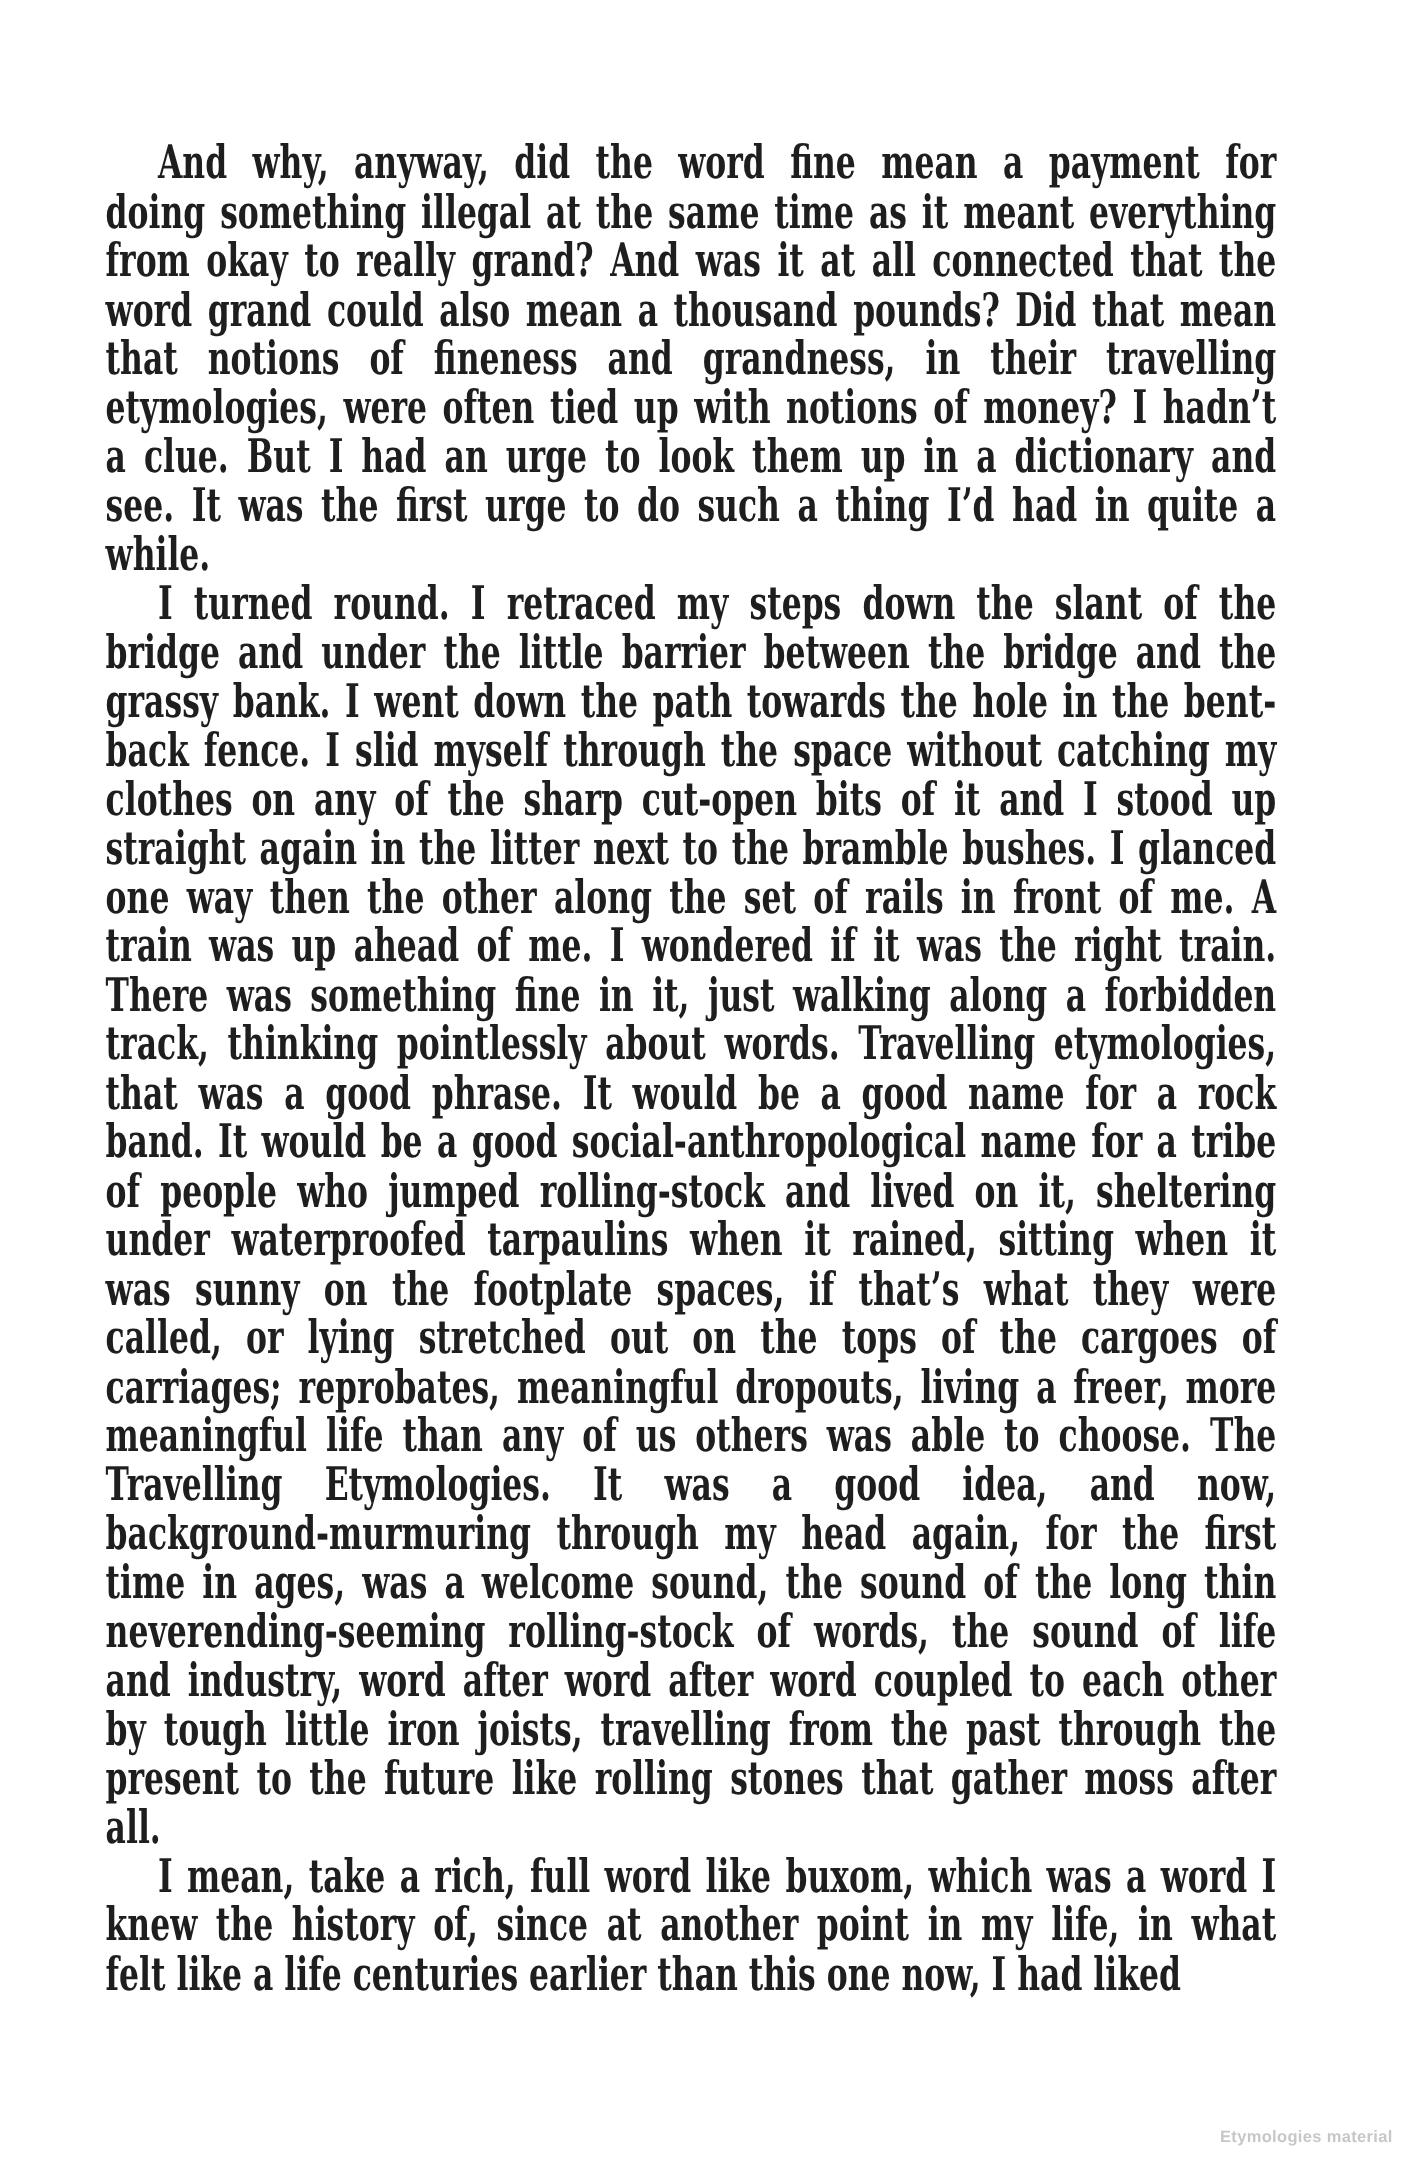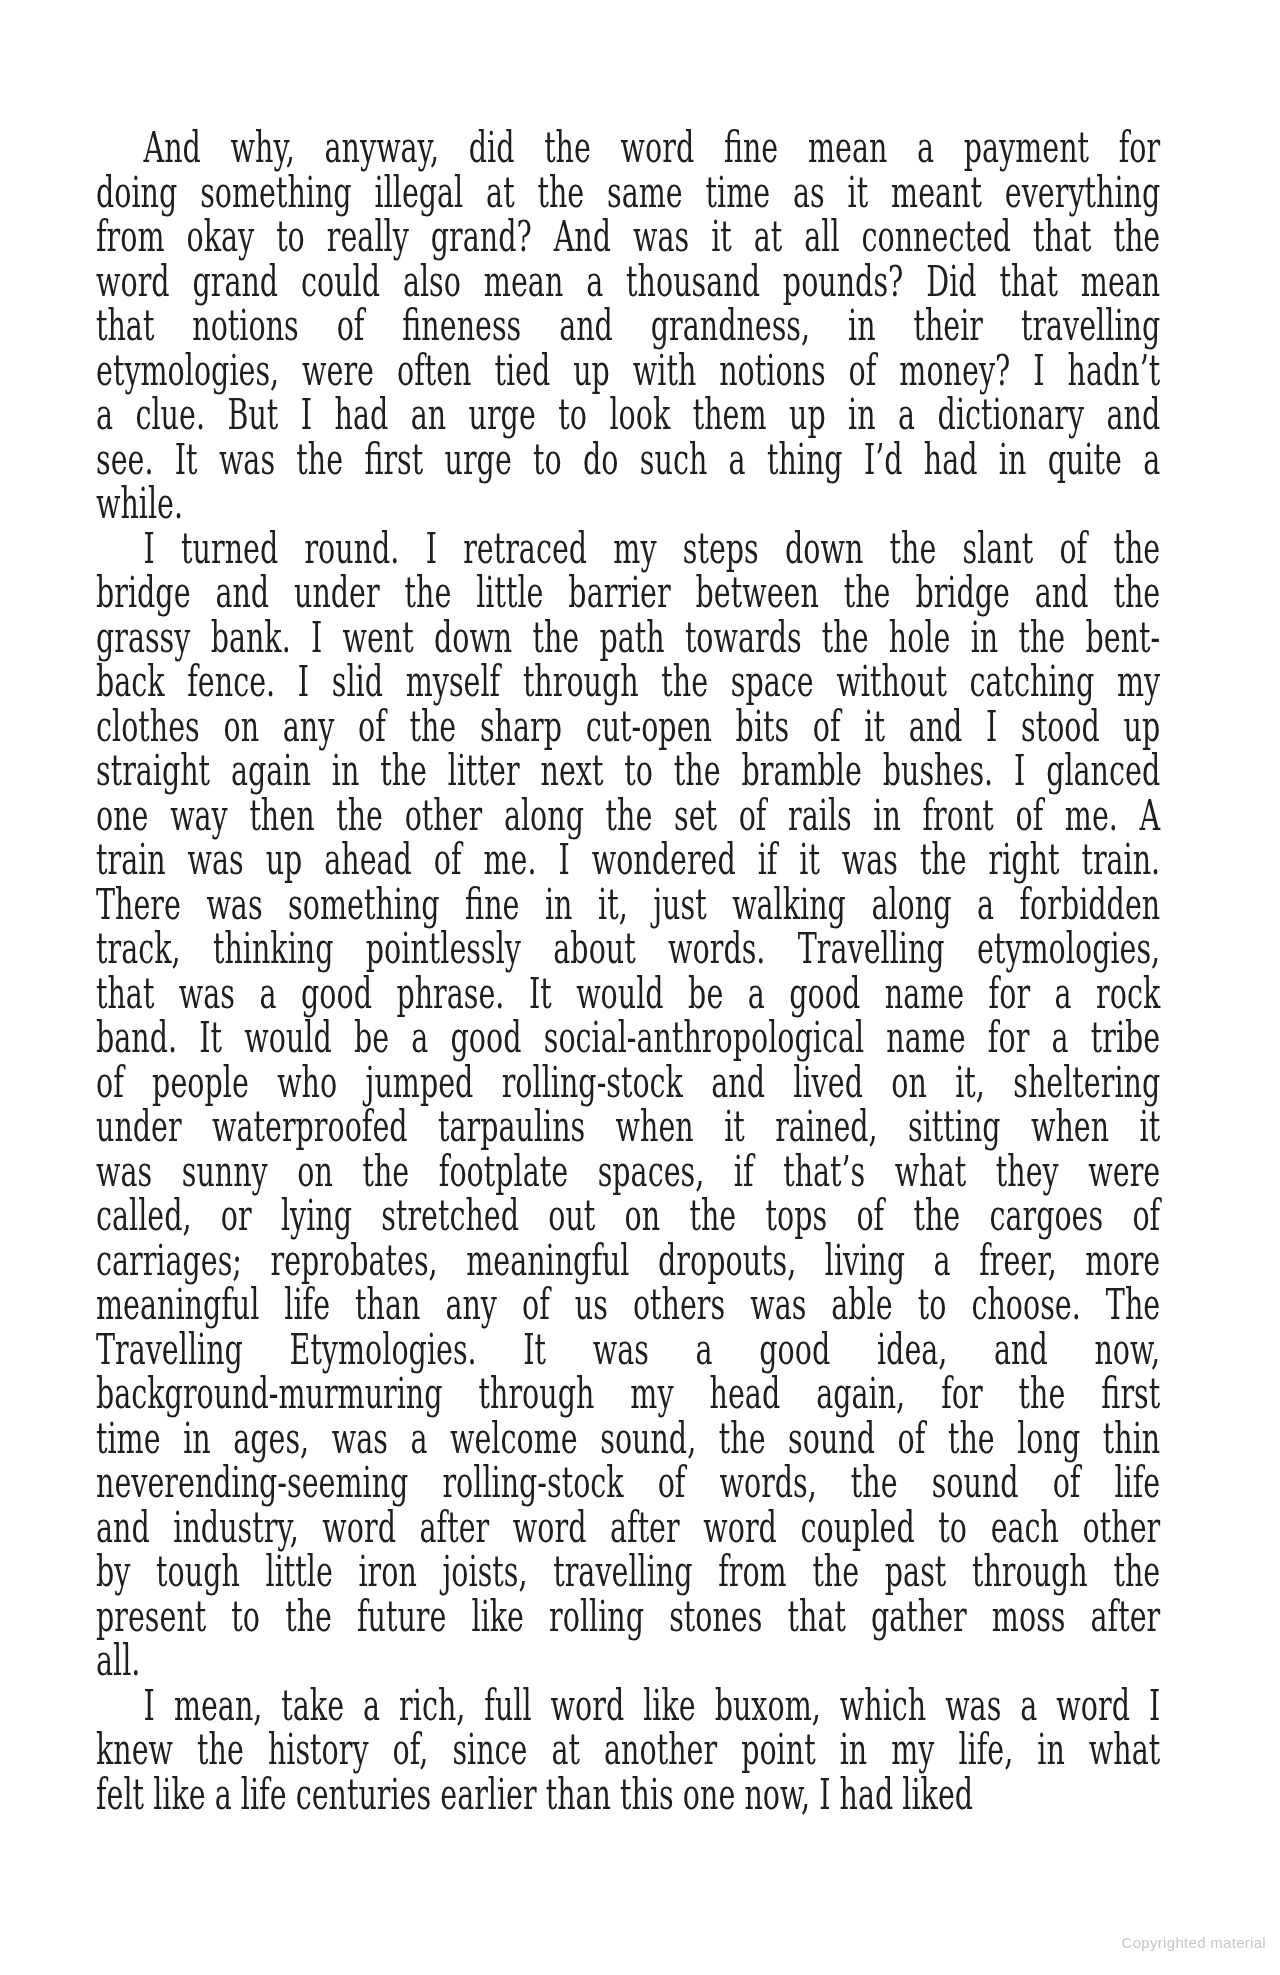--- a/index.html
+++ b/index.html
@@ -7,20 +7,21 @@
     --text-color:#1e1e1e;
     --watermark-color:#c7c7c7;
   }
   html,body{margin:0;padding:0;background:#ffffff;}
   .page{
     position:relative;
     width:1280px;
     height:1975px;
     background:var(--page-bg);
     overflow:hidden;
+    font-weight:bold;
   }
   .textblock{
     position:absolute;
     left:96px;
     top:126px;
   }
   .paragraph{margin:0;padding:0;}
   .line{
     font-family:"DejaVu Serif", serif;
     font-size:42px;
@@ -95,14 +96,14 @@
         <div class="line">by tough little iron joists, travelling from the past through the</div>
         <div class="line">present to the future like rolling stones that gather moss after</div>
         <div class="line last">all.</div>
       </div>
       <div class="paragraph">
         <div class="line first">I mean, take a rich, full word like buxom, which was a word I</div>
         <div class="line">knew the history of, since at another point in my life, in what</div>
         <div class="line last">felt like a life centuries earlier than this one now, I had liked</div>
       </div>
     </div>
-  <div class="watermark">Copyrighted material</div>
+  <div class="watermark">Etymologies material</div>
 </div>
 
 </body></html>

